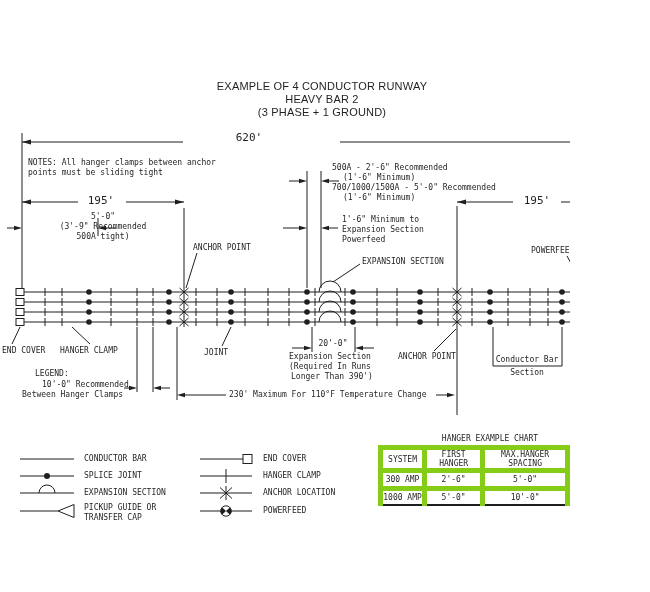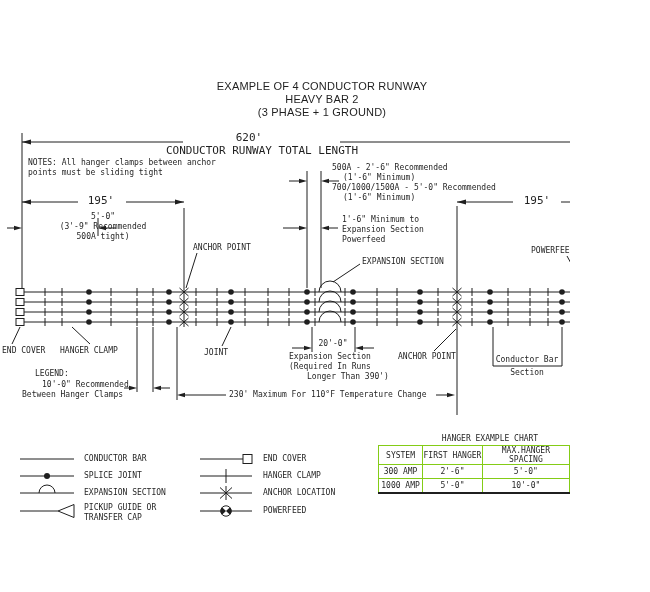--- a/index.html
+++ b/index.html
@@ -9,21 +9,21 @@
   .c{transform:translateX(-50%);text-align:center}
   .big{font-size:11px}
   .ttl{font:11px/1.18 "Liberation Sans",sans-serif;letter-spacing:.2px;color:#1f1f1f}
   .u{}
   svg.art{position:absolute;left:0;top:0}
   line,path.s,rect.s,circle.s{stroke:#1f1f1f;stroke-width:1;fill:none}
   .fill{fill:#1f1f1f;stroke:none}
   .wfill{fill:#ffffff;stroke:#1f1f1f;stroke-width:1}
   table.chart{position:absolute;left:378px;top:445px;border-collapse:collapse;
               font:8px "DejaVu Sans Mono",monospace;color:#1f1f1f;table-layout:fixed}
-  table.chart th,table.chart td{border:1px solid #84cc16;text-align:center;vertical-align:middle;
+  table.chart th,table.chart td{border:5px solid #84cc16;text-align:center;vertical-align:middle;
               padding:0;height:13px;font-weight:normal;overflow:hidden}
   table.chart tr:last-child td{border-bottom:2px solid #1f1f1f}
 </style>
 </head>
 <body>
 
 <div class="stage">
 
   <svg class="art" width="650" height="592" viewBox="0 0 650 592">
     <defs>
@@ -203,21 +203,20 @@
         <path class="fill" d="M226,511 L230,507.3 A5.2,5.2 0 0 1 230,514.7 Z"></path>
       </g>
     </g>
   </svg>
 
   <div class="t ttl c" style="left:322px;top:80px">EXAMPLE OF 4 CONDUCTOR RUNWAY</div>
   <div class="t ttl c" style="left:322px;top:93px">HEAVY BAR 2</div>
   <div class="t ttl c" style="left:322px;top:106px">(3 PHASE + 1 GROUND)</div>
 
   <div class="t big c" style="left:249px;top:131px">620'</div>
-  <div class="t big c" style="left:262px;top:144px">CONDUCTOR RUNWAY TOTAL LENGTH</div>
 
   <div class="t" style="left:28px;top:158px">NOTES: All hanger clamps between anchor</div>
   <div class="t" style="left:28px;top:168px">points must be sliding tight</div>
 
   <div class="t big c" style="left:101px;top:194px">195'</div>
   <div class="t big c" style="left:537px;top:194px">195'</div>
 
   <div class="t c" style="left:103px;top:212px">5'-0"</div>
   <div class="t c" style="left:103px;top:222px">(3'-9" Recommended</div>
   <div class="t c" style="left:103px;top:232px">500A tight)</div>
@@ -237,21 +236,21 @@
 
   <div class="t" style="left:2px;top:346px">END COVER</div>
   <div class="t" style="left:60px;top:346px">HANGER CLAMP</div>
   <div class="t" style="left:204px;top:348px">JOINT</div>
   <div class="t" style="left:398px;top:352px">ANCHOR POINT</div>
   <div class="t" style="left:596px;top:346px">END COVER</div>
 
   <div class="t c" style="left:333px;top:339px">20'-0"</div>
   <div class="t c" style="left:330px;top:352px">Expansion Section</div>
   <div class="t c" style="left:330px;top:362px">(Required In Runs</div>
-  <div class="t c" style="left:348px;top:372px">Longer Than 390')</div>
+  <div class="t c" style="left:332px;top:372px">Longer Than 390')</div>
 
   <div class="t c" style="left:527px;top:355px">Conductor Bar</div>
   <div class="t c" style="left:527px;top:368px">Section</div>
 
   <div class="t u" style="left:35px;top:369px">LEGEND:</div>
   <div class="t" style="left:42px;top:380px">10'-0" Recommended</div>
   <div class="t" style="left:22px;top:390px">Between Hanger Clamps</div>
 
   <div class="t" style="left:229px;top:390px">230' Maximum For 110°F Temperature Change</div>
 

